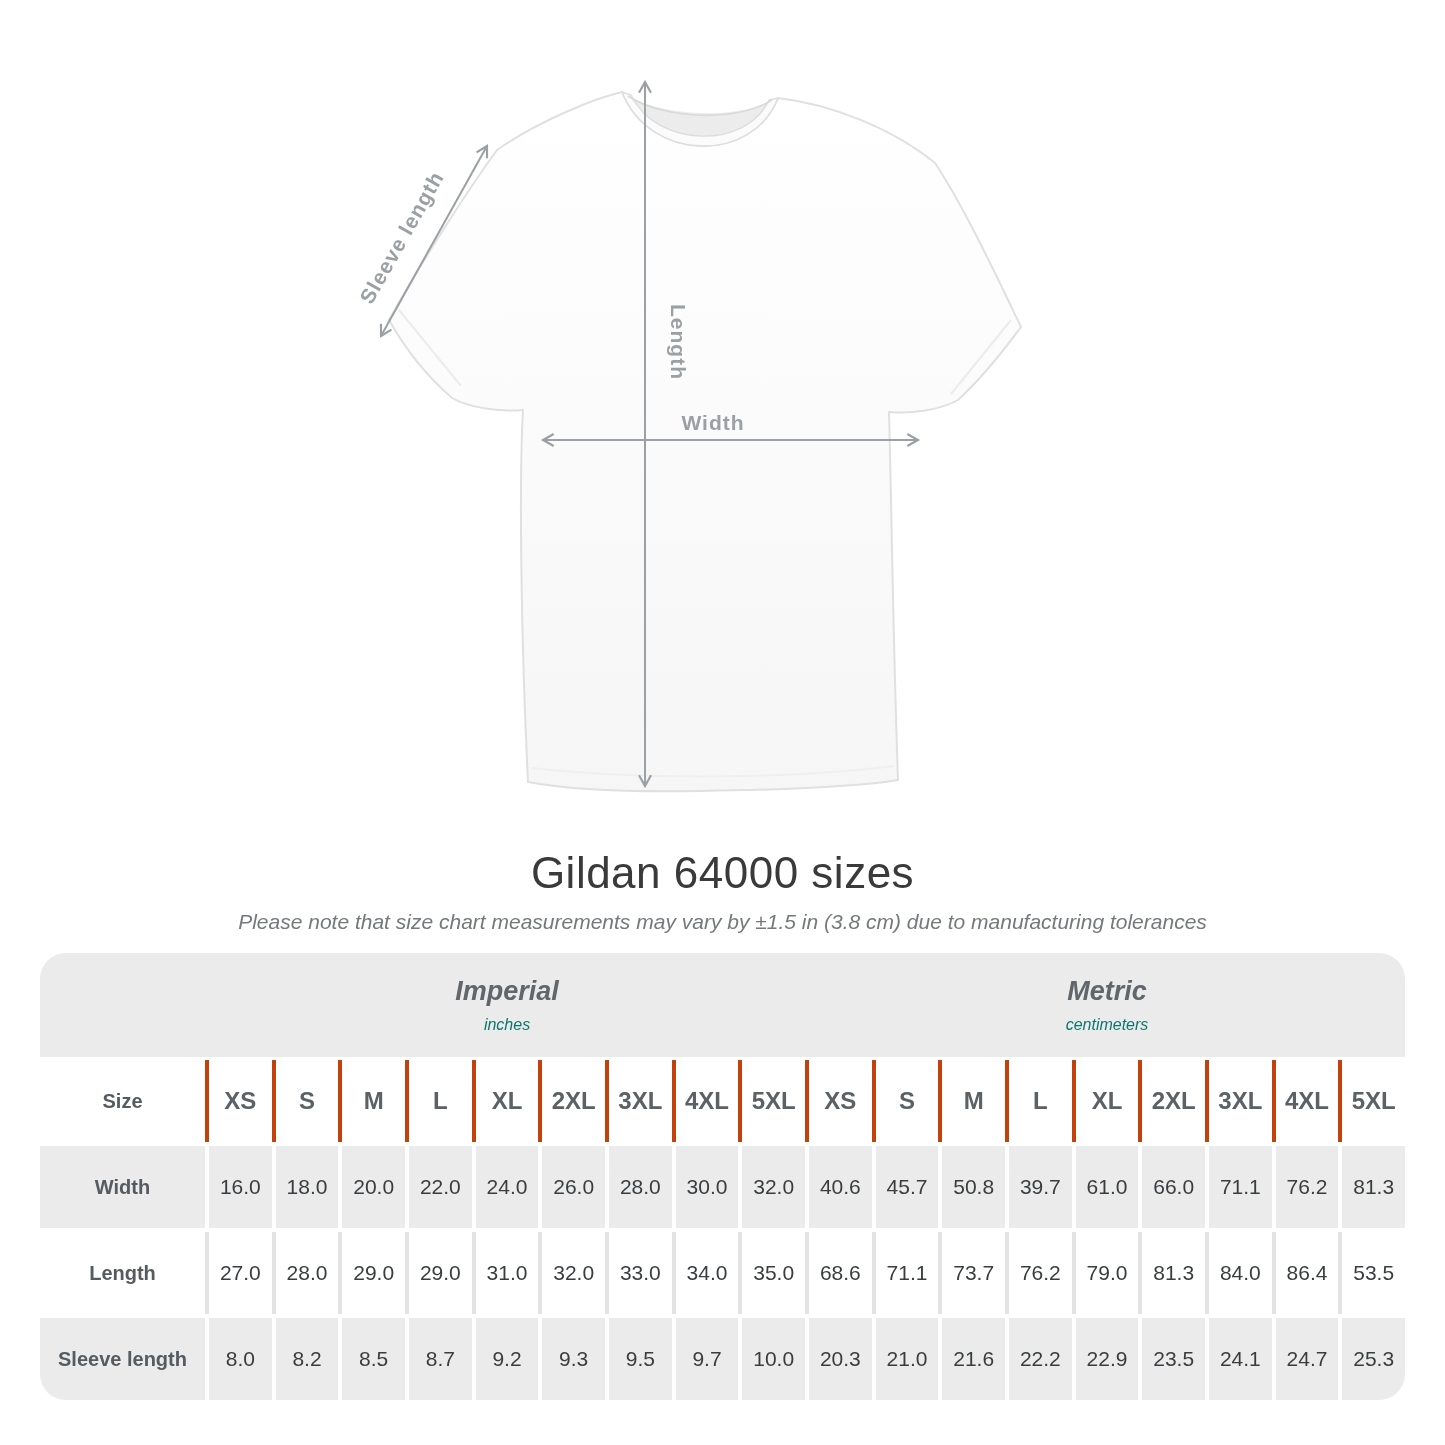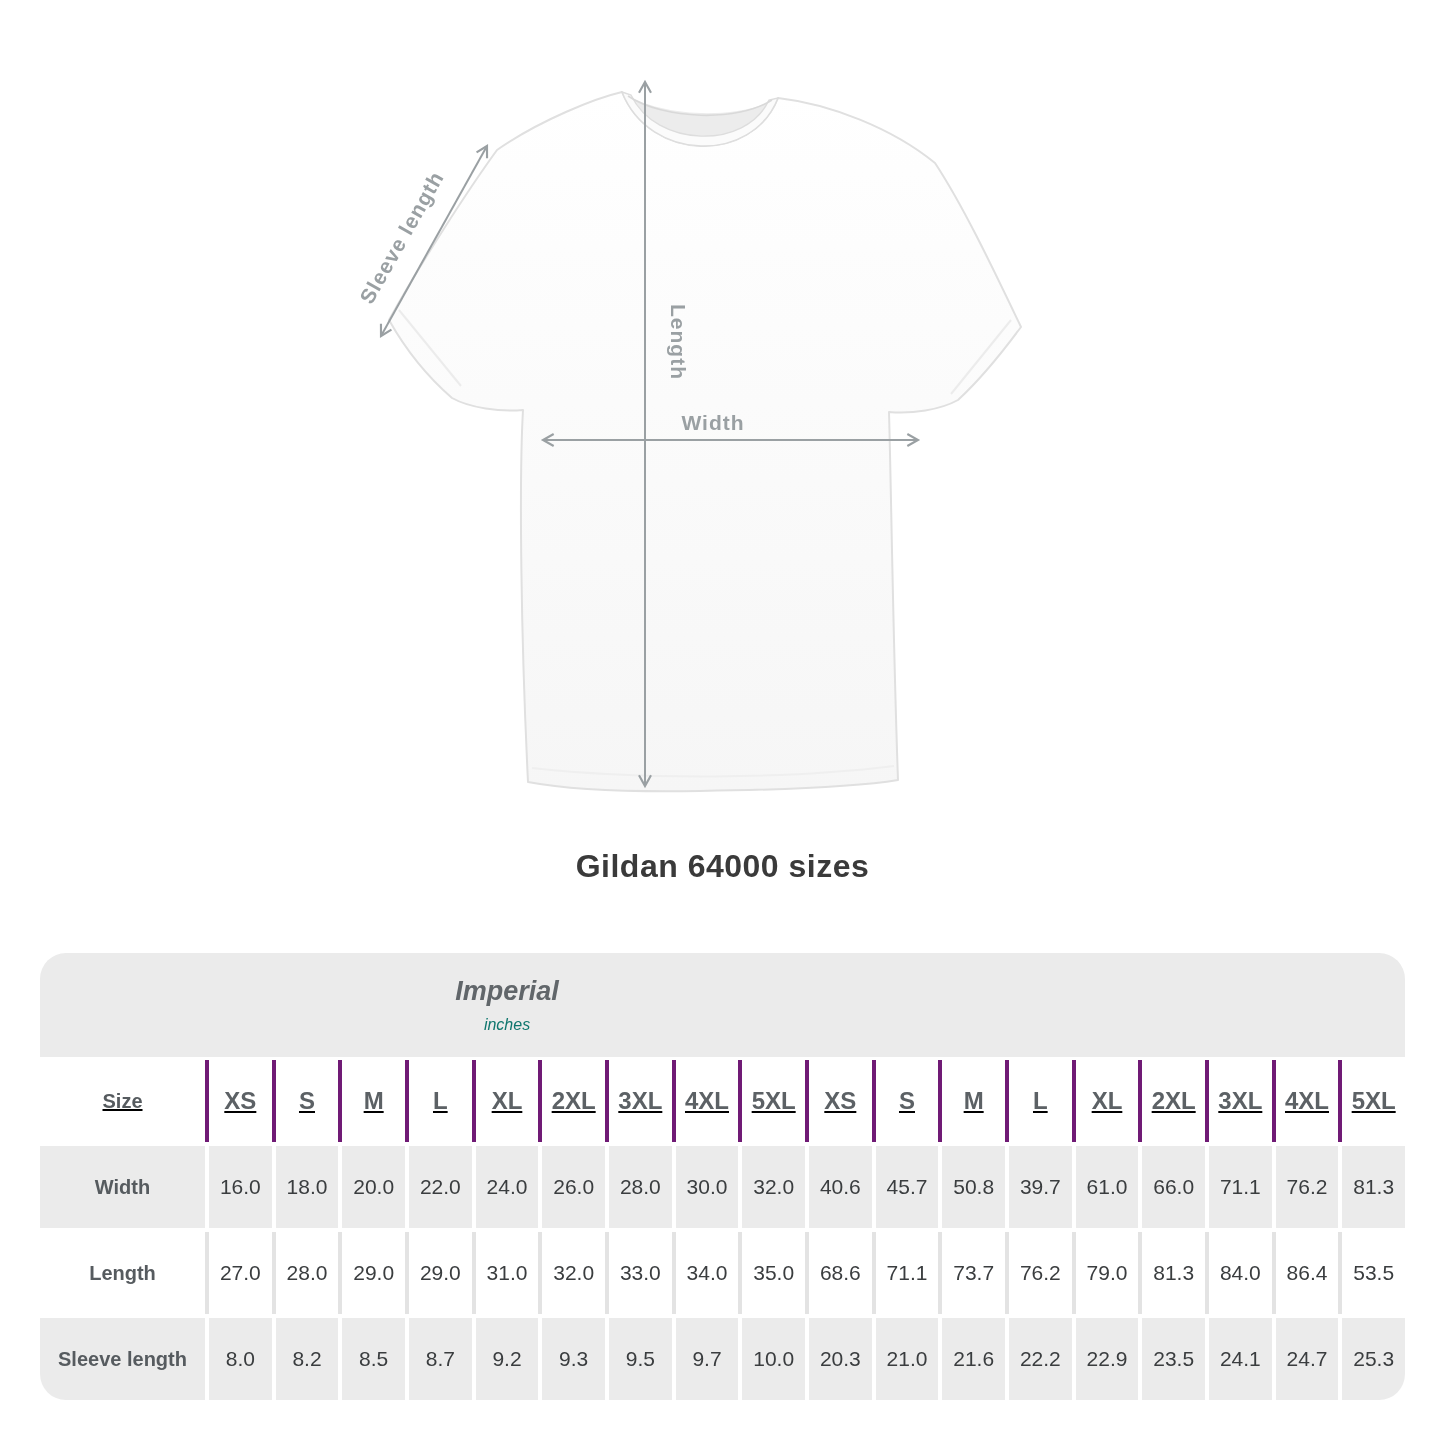--- a/index.html
+++ b/index.html
@@ -6,39 +6,39 @@
   body{width:1445px;height:1445px;position:relative;overflow:hidden;
        font-family:"Liberation Sans","DejaVu Sans",sans-serif;}
   .stage{position:absolute;inset:0;background:#ffffff;}
 
   
   .shirt-svg{position:absolute;top:0;left:0;}
   .ann-label{font-weight:bold;font-size:21px;fill:#9aa0a3;letter-spacing:1px;}
 
   
   .heading{position:absolute;top:848px;left:0;width:100%;text-align:center;}
-  .heading h1{margin:0;font-size:32px;font-weight:bold;color:#3a3a3a;letter-spacing:.5px;}
+  .heading h1{margin:0;font-size:44px;font-weight:normal;color:#3a3a3a;letter-spacing:.5px;}
   .heading p{margin:12px 0 0 0;font-size:21px;font-style:italic;color:#75797c;}
 
   
   .size-table{position:absolute;top:953px;left:40px;width:1365px;}
   .row{display:grid;grid-template-columns:165px repeat(18,1fr);column-gap:4px;}
 
   .band{background:#ebebeb;border-radius:26px 26px 0 0;height:104px;
         display:grid;grid-template-columns:165px repeat(18,1fr);column-gap:4px;}
   .band-group{display:flex;flex-direction:column;align-items:center;justify-content:center;gap:9px;}
   .band-group.imperial{grid-column:2 / span 9;}
   .band-group.metric{grid-column:11 / span 9;}
   .band-title{font-size:27px;font-weight:bold;font-style:italic;color:#61666a;}
   .band-sub{font-size:16px;font-style:italic;color:#0f766e;}
 
   .cell{display:flex;align-items:center;justify-content:center;min-width:0;}
 
   
-  .size-row{margin-top:3px;height:82px;background:#701a75;text-decoration:underline;}
+  .size-row{margin-top:3px;height:82px;background:#c2410c;}
   .size-row .cell{background:#ffffff;font-size:24px;font-weight:bold;color:#5c6165;}
 
   .data-row{margin-top:4px;height:82px;}
   .data-row .cell{background:#ffffff;font-size:21px;color:#3a3d3f;}
   .data-row{background:#e3e3e3;}                 
   .data-row.stripe{background:#ffffff;}          
   .data-row.stripe .cell{background:#ebebeb;}
   .cell.rowlabel{font-size:20px;font-weight:bold;color:#565b5f;}
   .data-row.last .cell:first-child{border-bottom-left-radius:26px;}
   .data-row.last .cell:last-child{border-bottom-right-radius:26px;}
@@ -90,28 +90,33 @@
 
     <line x1="645" y1="82" x2="645" y2="786" stroke="#9aa0a3" stroke-width="2" marker-start="url(#chev)" marker-end="url(#chev)"></line>
     <text class="ann-label" text-anchor="middle" transform="translate(671,342) rotate(90)">Length</text>
 
     <line x1="543" y1="440" x2="918" y2="440" stroke="#9aa0a3" stroke-width="2" marker-start="url(#chev)" marker-end="url(#chev)"></line>
     <text class="ann-label" x="713" y="430" text-anchor="middle">Width</text>
   </svg>
 
   <div class="heading">
     <h1>Gildan 64000 sizes</h1>
+    <p>Please note that size chart measurements may vary by ±1.5 in (3.8 cm) due to manufacturing tolerances</p>
   </div>
 
   <div class="size-table">
 
     <div class="band">
       <div class="band-group imperial">
         <div class="band-title">Imperial</div>
         <div class="band-sub">inches</div>
+      </div>
+      <div class="band-group metric">
+        <div class="band-title">Metric</div>
+        <div class="band-sub">centimeters</div>
       </div>
     </div>
 
     <div class="row size-row" id="size-row">
       <div class="cell rowlabel">Size</div>
 
     <div class="cell">XS</div>
         <div class="cell">S</div>
         <div class="cell">M</div>
         <div class="cell">L</div>

